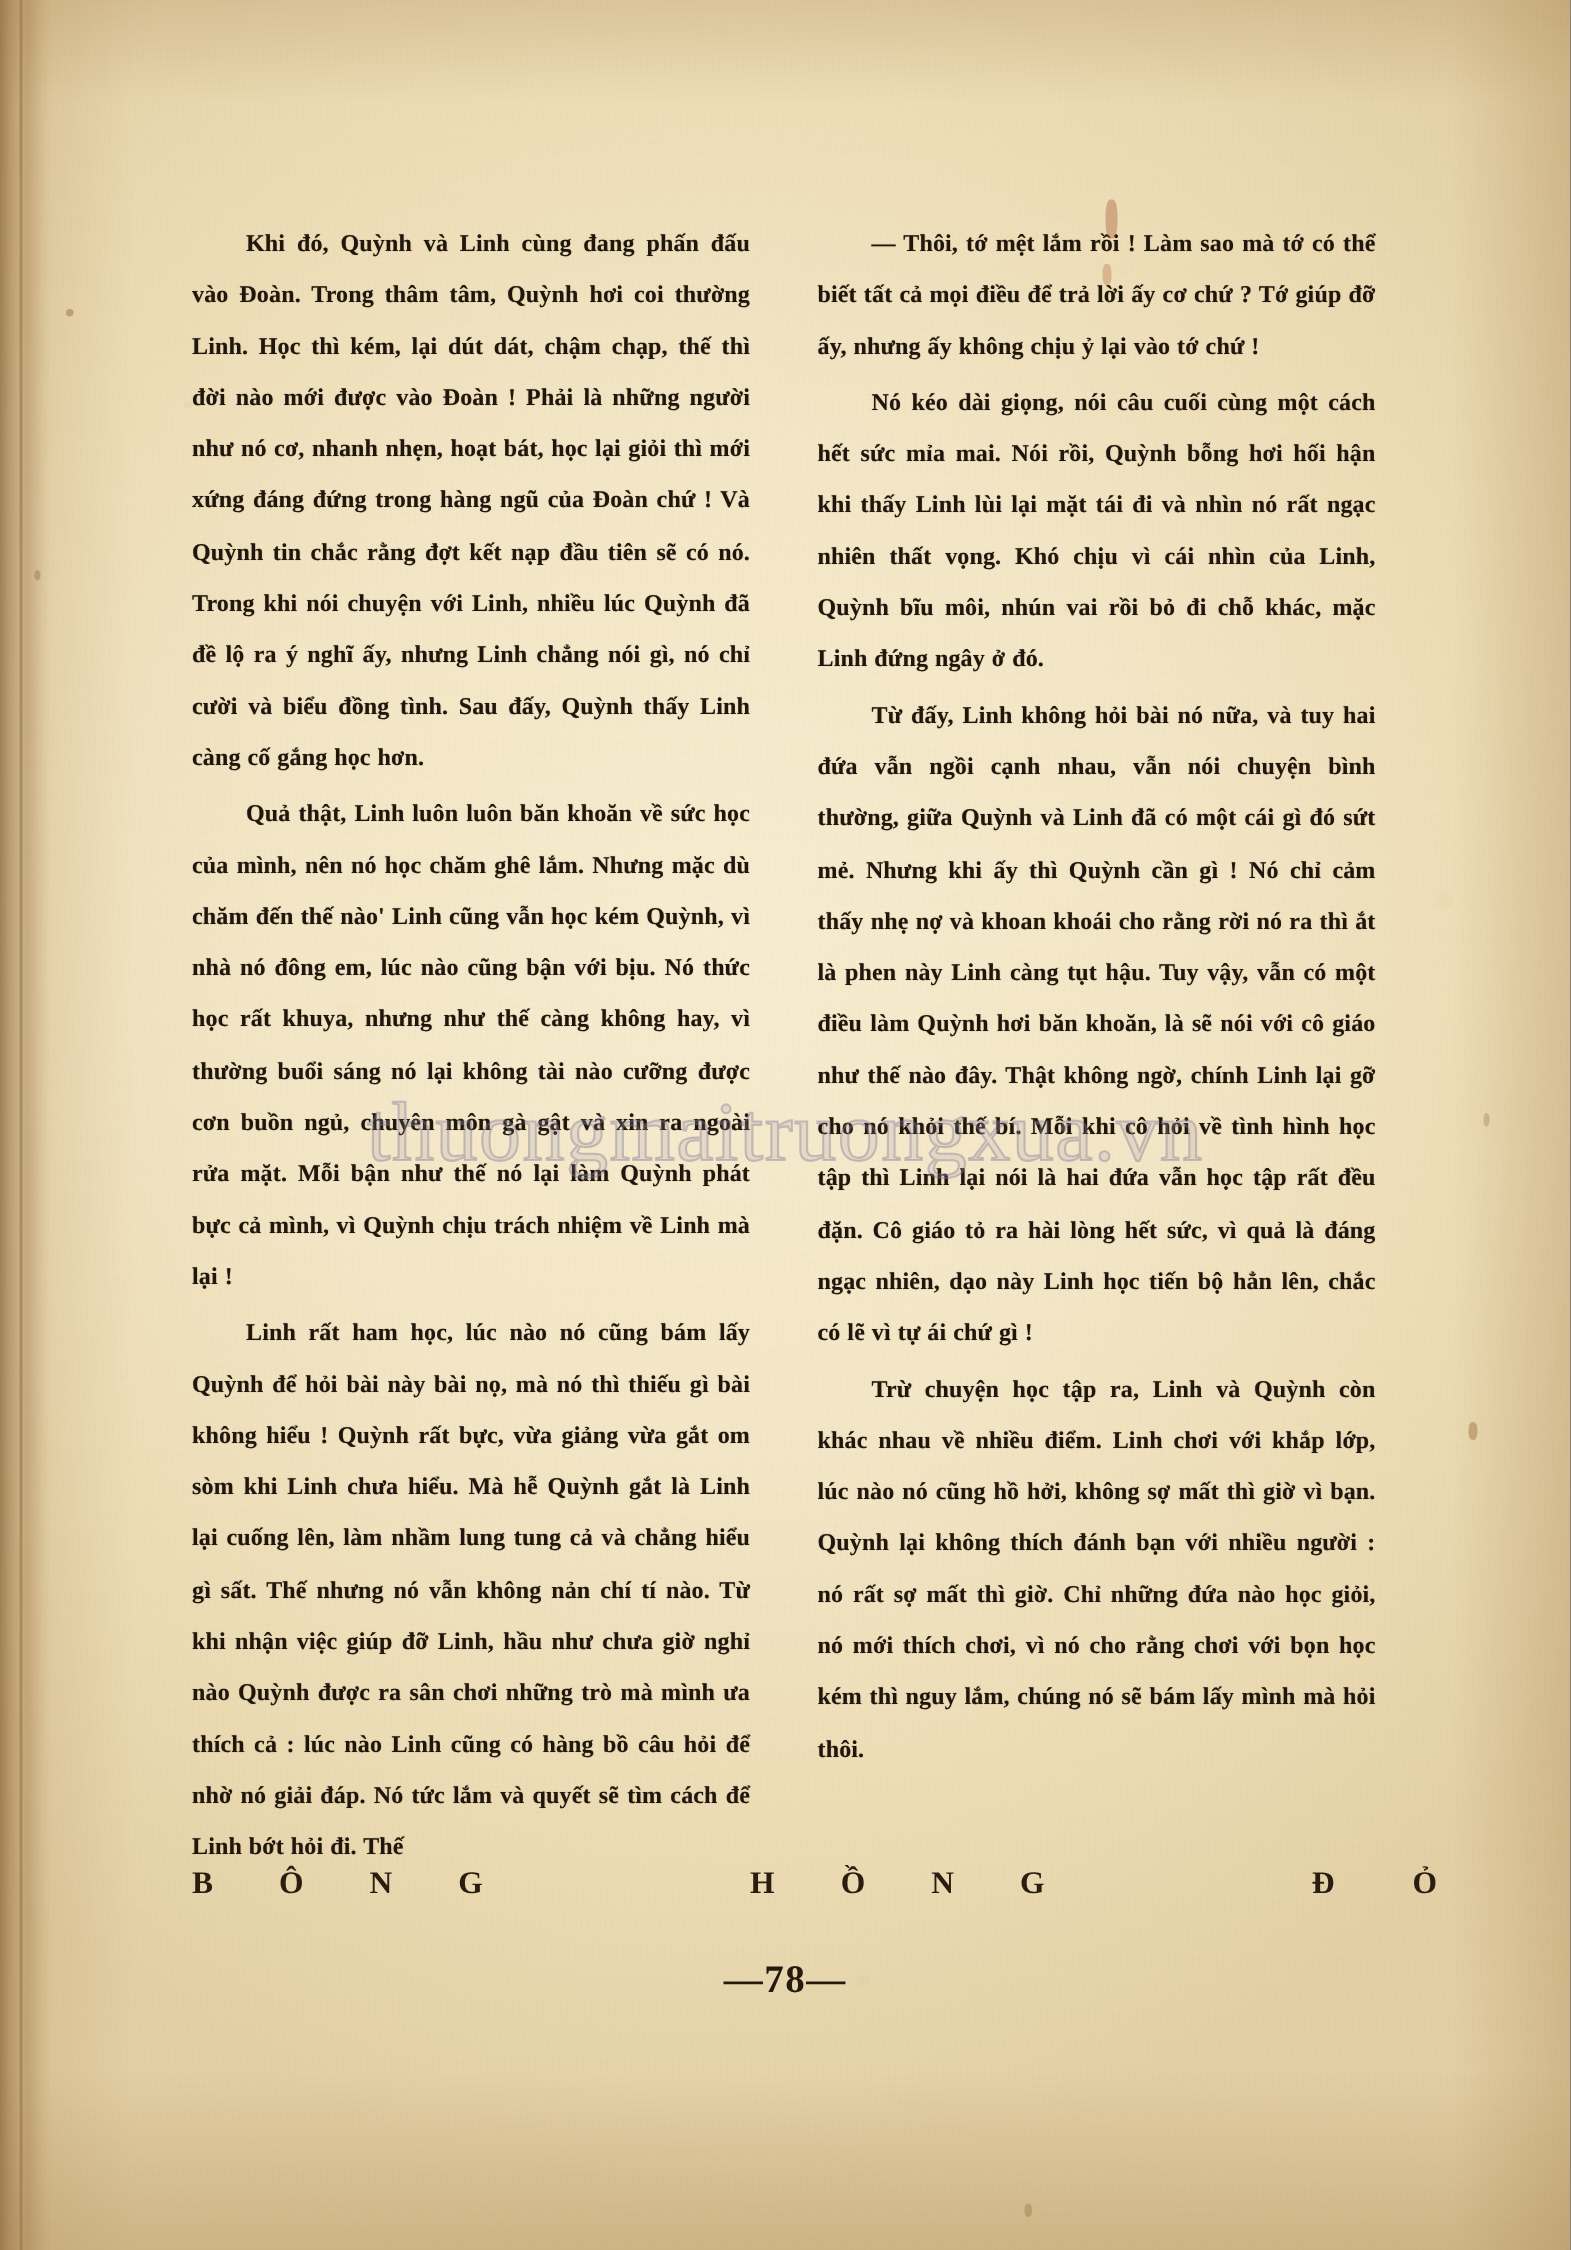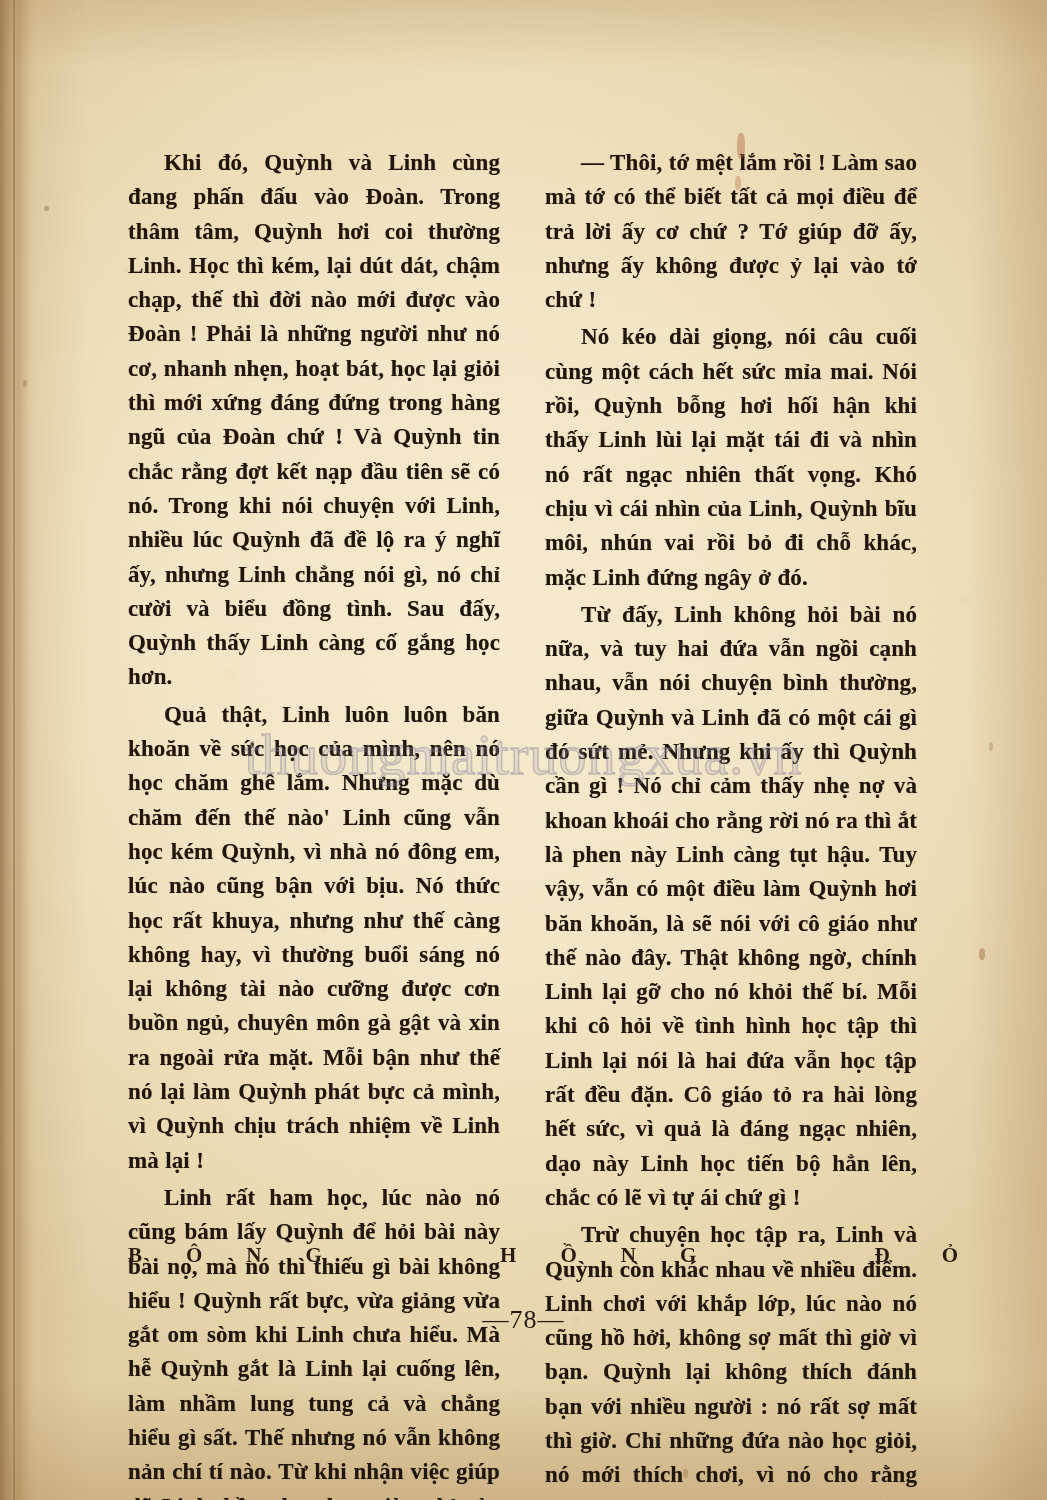--- a/index.html
+++ b/index.html
@@ -105,21 +105,21 @@
   }
   .col {
     width: 372px;
   }
 
   p.para {
     margin: 0 0 3px 0;
     text-align: justify;
     text-align-last: left;
     text-indent: 36px;
-    font-size: 23px;
+    font-size: 16px;
     line-height: 34.3px;
     color: #20160c;
     font-weight: 600;
     letter-spacing: .1px;
     word-spacing: .5px;
     text-shadow: 0 0 .7px rgba(40,26,12,.45);
   }
   p.cont {
     text-indent: 0;
   }
@@ -149,21 +149,21 @@
   #runhead .w1 { margin-left: 0; }
   #runhead .w3 .ch { margin-right: 52px; }
 
   #pagenum {
     position: absolute;
     left: 0;
     top: 1305px;
     width: 1047px;
     text-align: center;
     font-size: 26px;
-    font-weight: 400;
+    font-weight: 700;
     color: #241a0e;
     letter-spacing: 1px;
     z-index: 3;
   }
 
   
   .spot {
     position: absolute;
     border-radius: 50%;
     pointer-events: none;
@@ -191,21 +191,21 @@
   <div id="content">
     <div class="columns">
 
       <div class="col">
         <p class="para">Khi đó, Quỳnh và Linh cùng đang phấn đấu vào Đoàn. Trong thâm tâm, Quỳnh hơi coi thường Linh. Học thì kém, lại dút dát, chậm chạp, thế thì đời nào mới được vào Đoàn ! Phải là những người như nó cơ, nhanh nhẹn, hoạt bát, học lại giỏi thì mới xứng đáng đứng trong hàng ngũ của Đoàn chứ ! Và Quỳnh tin chắc rằng đợt kết nạp đầu tiên sẽ có nó. Trong khi nói chuyện với Linh, nhiều lúc Quỳnh đã đề lộ ra ý nghĩ ấy, nhưng Linh chẳng nói gì, nó chỉ cười và biểu đồng tình. Sau đấy, Quỳnh thấy Linh càng cố gắng học hơn.</p>
         <p class="para">Quả thật, Linh luôn luôn băn khoăn về sức học của mình, nên nó học chăm ghê lắm. Nhưng mặc dù chăm đến thế nào' Linh cũng vẫn học kém Quỳnh, vì nhà nó đông em, lúc nào cũng bận với bịu. Nó thức học rất khuya, nhưng như thế càng không hay, vì thường buổi sáng nó lại không tài nào cưỡng được cơn buồn ngủ, chuyên môn gà gật và xin ra ngoài rửa mặt. Mỗi bận như thế nó lại làm Quỳnh phát bực cả mình, vì Quỳnh chịu trách nhiệm về Linh mà lại !</p>
         <p class="para">Linh rất ham học, lúc nào nó cũng bám lấy Quỳnh để hỏi bài này bài nọ, mà nó thì thiếu gì bài không hiểu ! Quỳnh rất bực, vừa giảng vừa gắt om sòm khi Linh chưa hiểu. Mà hễ Quỳnh gắt là Linh lại cuống lên, làm nhầm lung tung cả và chẳng hiểu gì sất. Thế nhưng nó vẫn không nản chí tí nào. Từ khi nhận việc giúp đỡ Linh, hầu như chưa giờ nghỉ nào Quỳnh được ra sân chơi những trò mà mình ưa thích cả : lúc nào Linh cũng có hàng bồ câu hỏi để nhờ nó giải đáp. Nó tức lắm và quyết sẽ tìm cách để Linh bớt hỏi đi. Thế</p>
       </div>
 
       <div class="col">
-        <p class="para">— Thôi, tớ mệt lắm rồi ! Làm sao mà tớ có thể biết tất cả mọi điều để trả lời ấy cơ chứ ? Tớ giúp đỡ ấy, nhưng ấy không được ỷ lại vào tớ chứ !</p>
+        <p class="para">— Thôi, tớ mệt lắm rồi ! Làm sao mà tớ có thể biết tất cả mọi điều để trả lời ấy cơ chứ ? Tớ giúp đỡ ấy, nhưng ấy không chịu ỷ lại vào tớ chứ !</p>
         <p class="para">Nó kéo dài giọng, nói câu cuối cùng một cách hết sức mỉa mai. Nói rồi, Quỳnh bỗng hơi hối hận khi thấy Linh lùi lại mặt tái đi và nhìn nó rất ngạc nhiên thất vọng. Khó chịu vì cái nhìn của Linh, Quỳnh bĩu môi, nhún vai rồi bỏ đi chỗ khác, mặc Linh đứng ngây ở đó.</p>
         <p class="para">Từ đấy, Linh không hỏi bài nó nữa, và tuy hai đứa vẫn ngồi cạnh nhau, vẫn nói chuyện bình thường, giữa Quỳnh và Linh đã có một cái gì đó sứt mẻ. Nhưng khi ấy thì Quỳnh cần gì ! Nó chỉ cảm thấy nhẹ nợ và khoan khoái cho rằng rời nó ra thì ắt là phen này Linh càng tụt hậu. Tuy vậy, vẫn có một điều làm Quỳnh hơi băn khoăn, là sẽ nói với cô giáo như thế nào đây. Thật không ngờ, chính Linh lại gỡ cho nó khỏi thế bí. Mỗi khi cô hỏi về tình hình học tập thì Linh lại nói là hai đứa vẫn học tập rất đều đặn. Cô giáo tỏ ra hài lòng hết sức, vì quả là đáng ngạc nhiên, dạo này Linh học tiến bộ hẳn lên, chắc có lẽ vì tự ái chứ gì !</p>
         <p class="para">Trừ chuyện học tập ra, Linh và Quỳnh còn khác nhau về nhiều điểm. Linh chơi với khắp lớp, lúc nào nó cũng hồ hởi, không sợ mất thì giờ vì bạn. Quỳnh lại không thích đánh bạn với nhiều người : nó rất sợ mất thì giờ. Chỉ những đứa nào học giỏi, nó mới thích chơi, vì nó cho rằng chơi với bọn học kém thì nguy lắm, chúng nó sẽ bám lấy mình mà hỏi thôi.</p>
       </div>
 
     </div>
   </div>
 
   <div id="runhead">
     <div class="word w1">

